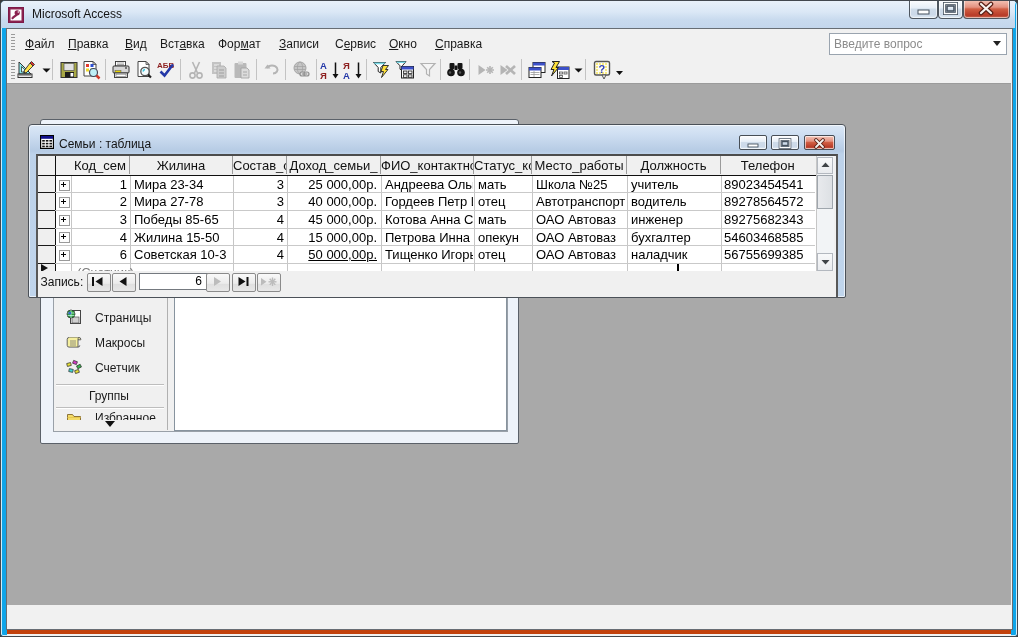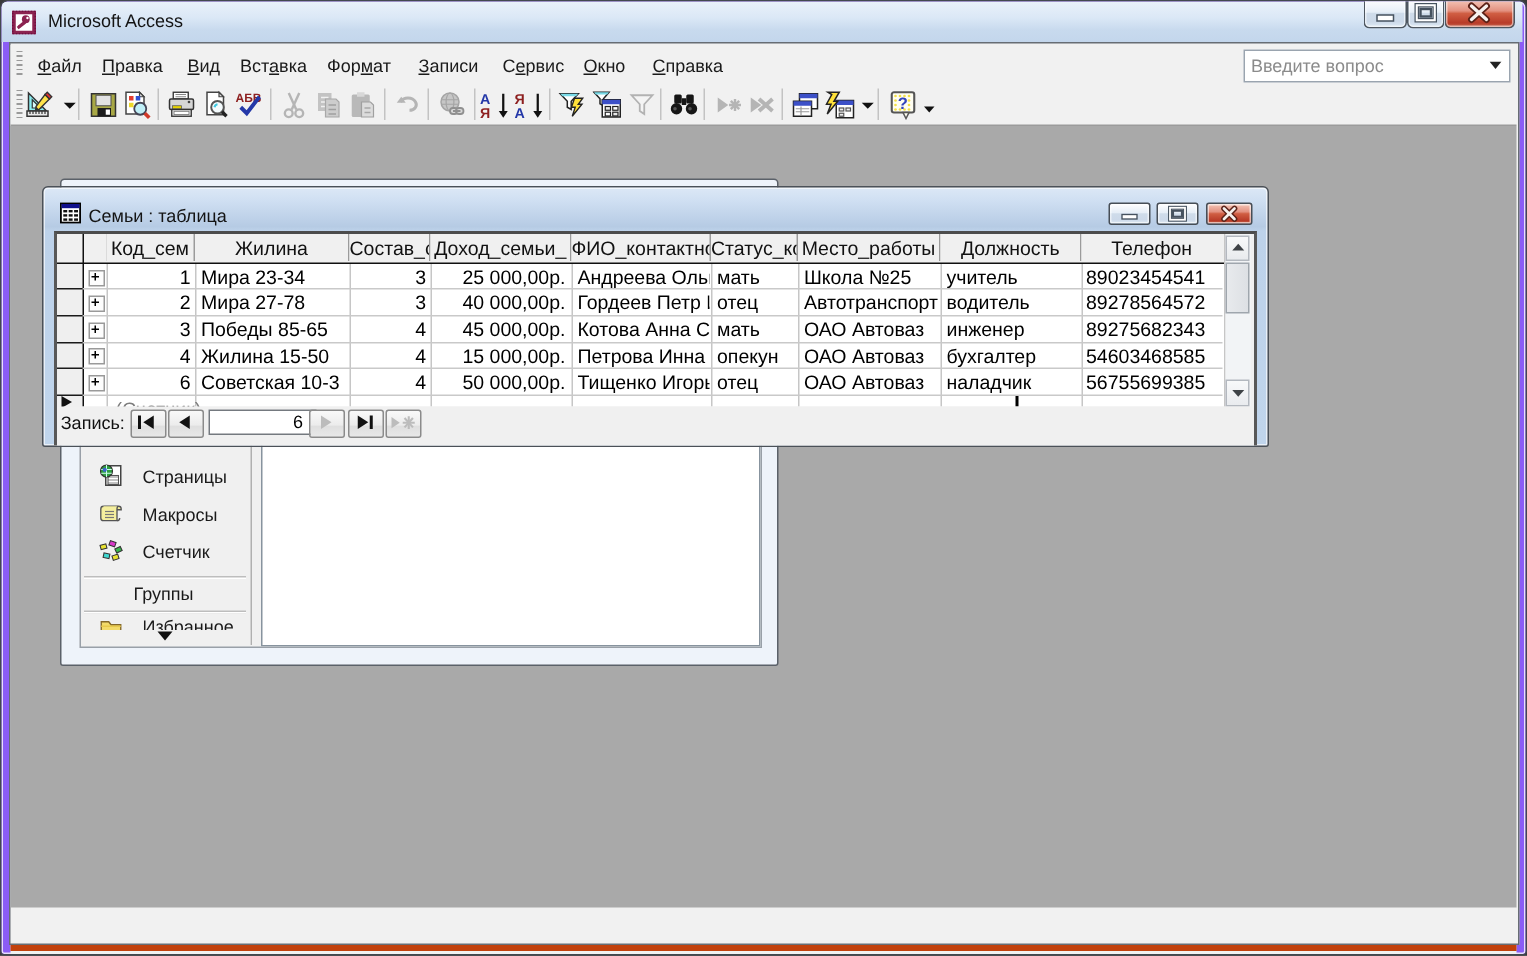--- a/index.html
+++ b/index.html
@@ -1,19 +1,19 @@
 <!DOCTYPE html>
 <html><head>
 <meta charset="utf-8">
 <style>
 html,body{margin:0;padding:0;width:1018px;height:637px;overflow:hidden;background:#3a3a3a;
 font-family:"Liberation Sans",sans-serif;}
 .ab{position:absolute;}
 #win{position:absolute;left:0;top:0;width:1016px;height:635px;border:1px solid #43484f;
-border-radius:5px 5px 3px 3px;background:#8b5cf6;overflow:hidden;}
+border-radius:5px 5px 3px 3px;background:#0ea5e9;overflow:hidden;}
 #winhl{position:absolute;left:0;top:0;width:1014px;height:633px;border:1px solid rgba(255,255,255,.8);
 border-radius:4px 4px 2px 2px;}
 #titlebar{position:absolute;left:1px;top:1px;width:1014px;height:27px;
 background:linear-gradient(180deg,#e9f1fa 0%,#dbe8f6 40%,#c8daee 70%,#c3d6ec 100%);}
 .ttxt{position:absolute;font-size:12px;color:#141414;white-space:nowrap;}
 
 .capbtn{position:absolute;top:0;border:1px solid #4e565f;border-top:none;
 border-radius:0 0 4px 4px;box-shadow:inset 0 0 0 1px rgba(255,255,255,.55);}
 .cb-norm{background:linear-gradient(180deg,#fdfdfe 0%,#e6eef7 45%,#cfdcea 50%,#ccd9e9 80%,#dee9f3 100%);}
 .cb-close{background:linear-gradient(180deg,#f4c6b8 0%,#e39180 40%,#d05e43 50%,#b83b28 85%,#c96a53 100%);}
@@ -535,21 +535,21 @@
 <div class="cell" style="left:195px;top:72.5px;width:51px;text-align:right;">4</div>
 <div class="cell" style="left:249px;top:72.5px;width:90px;text-align:right;">15 000,00р.</div>
 <div class="cell" style="left:347px;top:72.5px;width:88px;">Петрова Инна А</div>
 <div class="cell" style="left:440px;top:72.5px;width:53px;">опекун</div>
 <div class="cell" style="left:498px;top:72.5px;width:90px;">ОАО Автоваз</div>
 <div class="cell" style="left:593px;top:72.5px;width:89px;">бухгалтер</div>
 <div class="cell" style="left:686px;top:72.5px;width:90px;">54603468585</div>
 <div class="cell" style="left:33px;top:90.1px;width:56px;text-align:right;">6</div>
 <div class="cell" style="left:96px;top:90.1px;width:97px;">Советская 10-3</div>
 <div class="cell" style="left:195px;top:90.1px;width:51px;text-align:right;">4</div>
-<div class="cell" style="left:249px;top:90.1px;width:90px;text-align:right;">50 000,00р.</div>
+<div class="cell" style="left:249px;top:90.1px;width:90px;text-align:right;text-decoration:underline;">50 000,00р.</div>
 <div class="cell" style="left:347px;top:90.1px;width:88px;">Тищенко Игорь</div>
 <div class="cell" style="left:440px;top:90.1px;width:53px;">отец</div>
 <div class="cell" style="left:498px;top:90.1px;width:90px;">ОАО Автоваз</div>
 <div class="cell" style="left:593px;top:90.1px;width:89px;">наладчик</div>
 <div class="cell" style="left:686px;top:90.1px;width:90px;">56755699385</div>
 
 <div class="cell" style="left:39px;top:108.4px;width:120px;color:#7d7d7d;">(Счетчик)</div>
 <svg class="ab" style="left:2px;top:107.5px" width="10" height="8" viewBox="0 0 10 8">
             <polygon points="1,0 8,4 1,8" fill="#111"></polygon>
           </svg>

